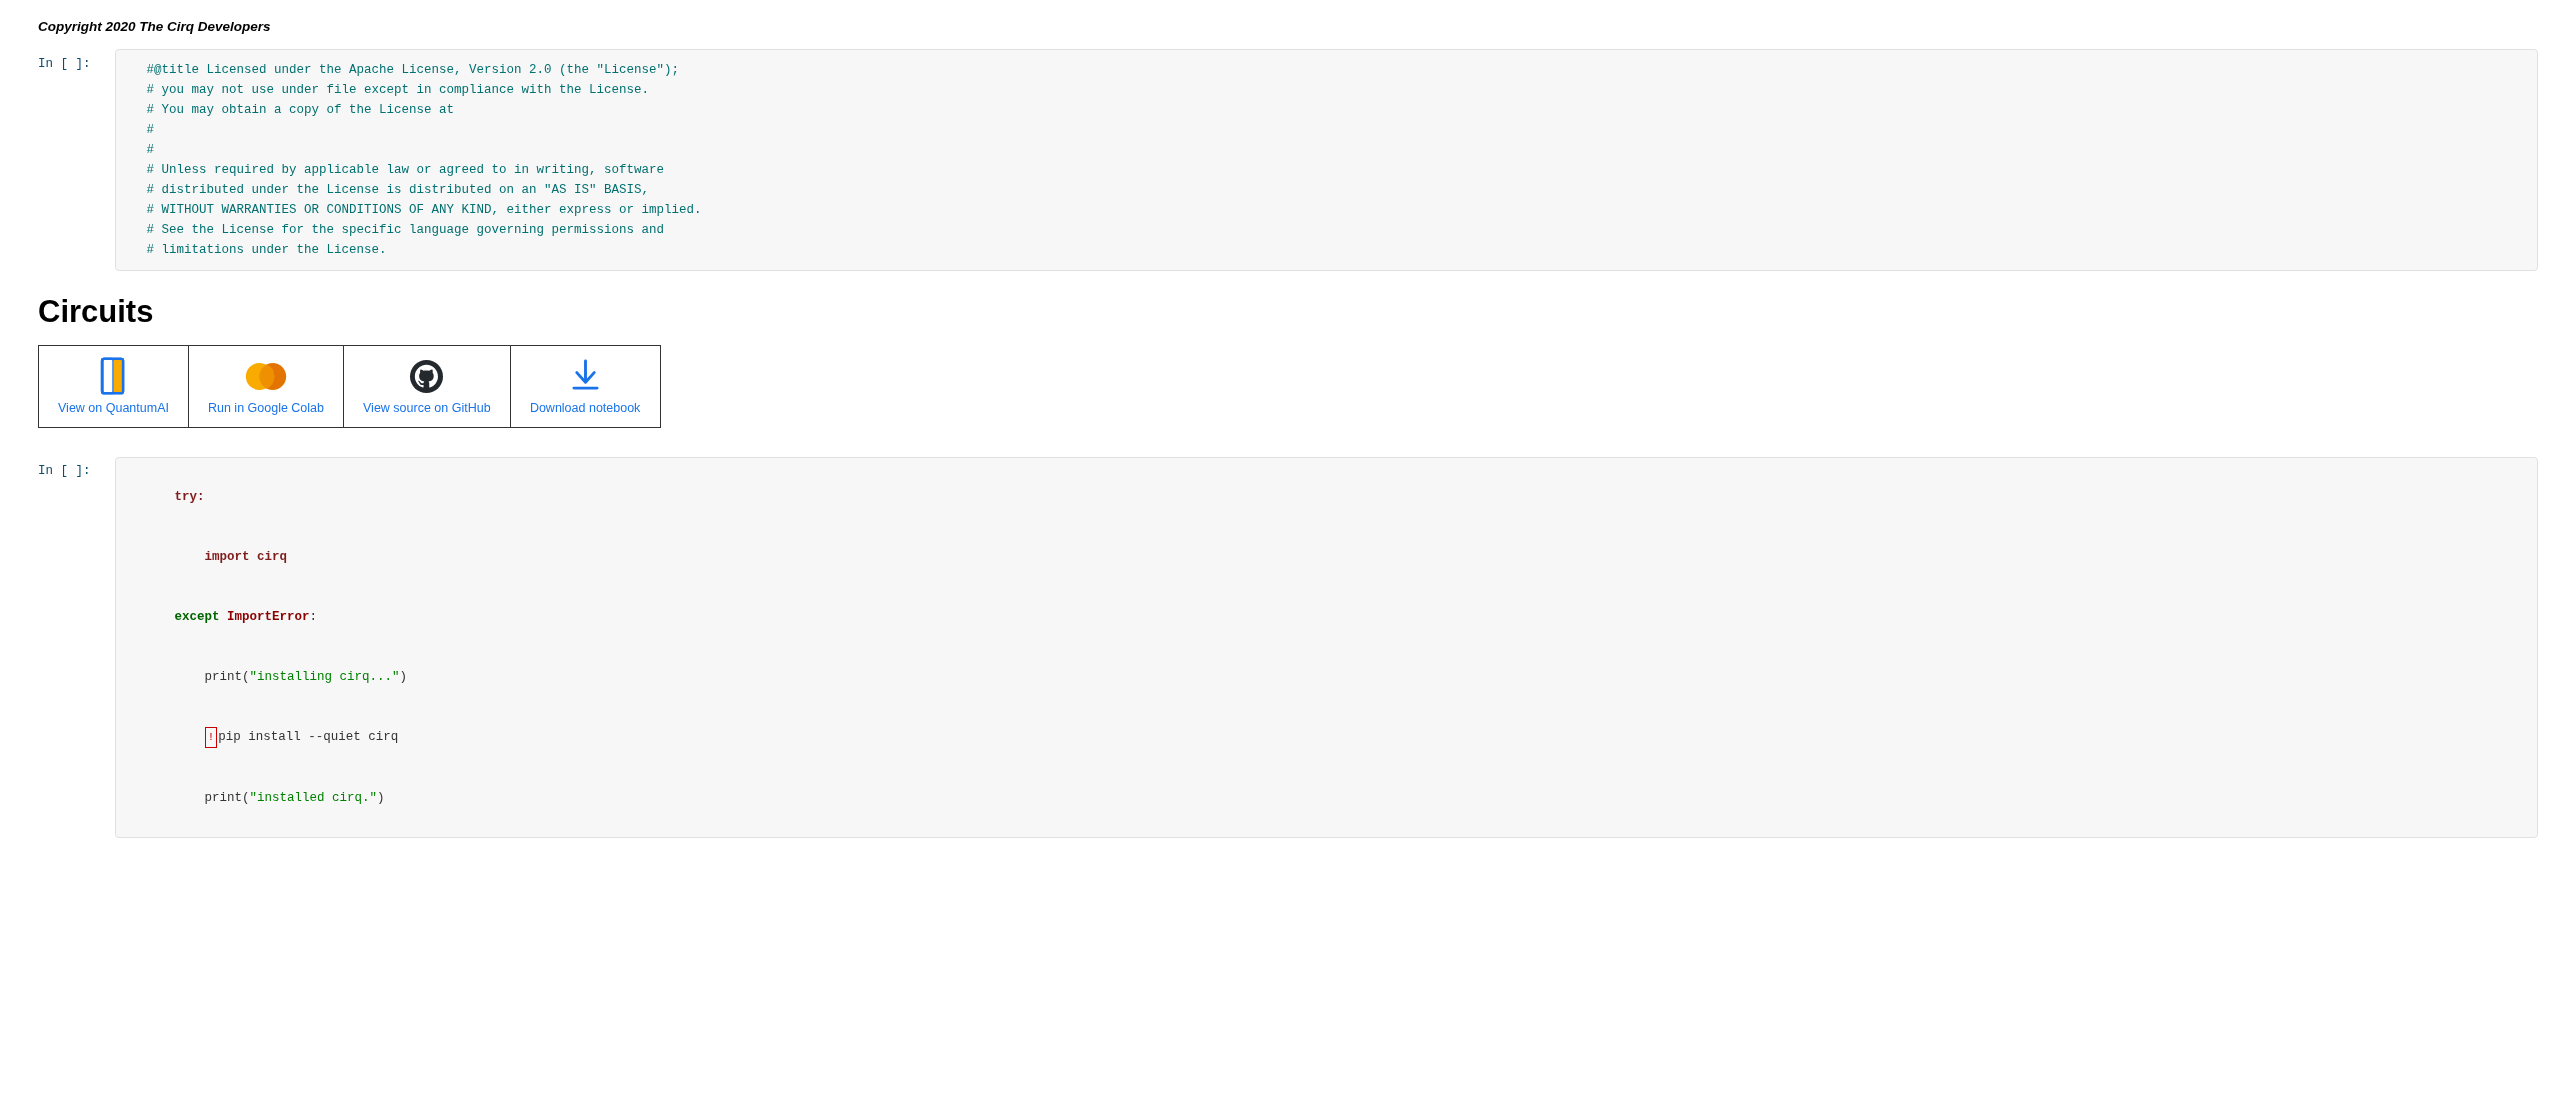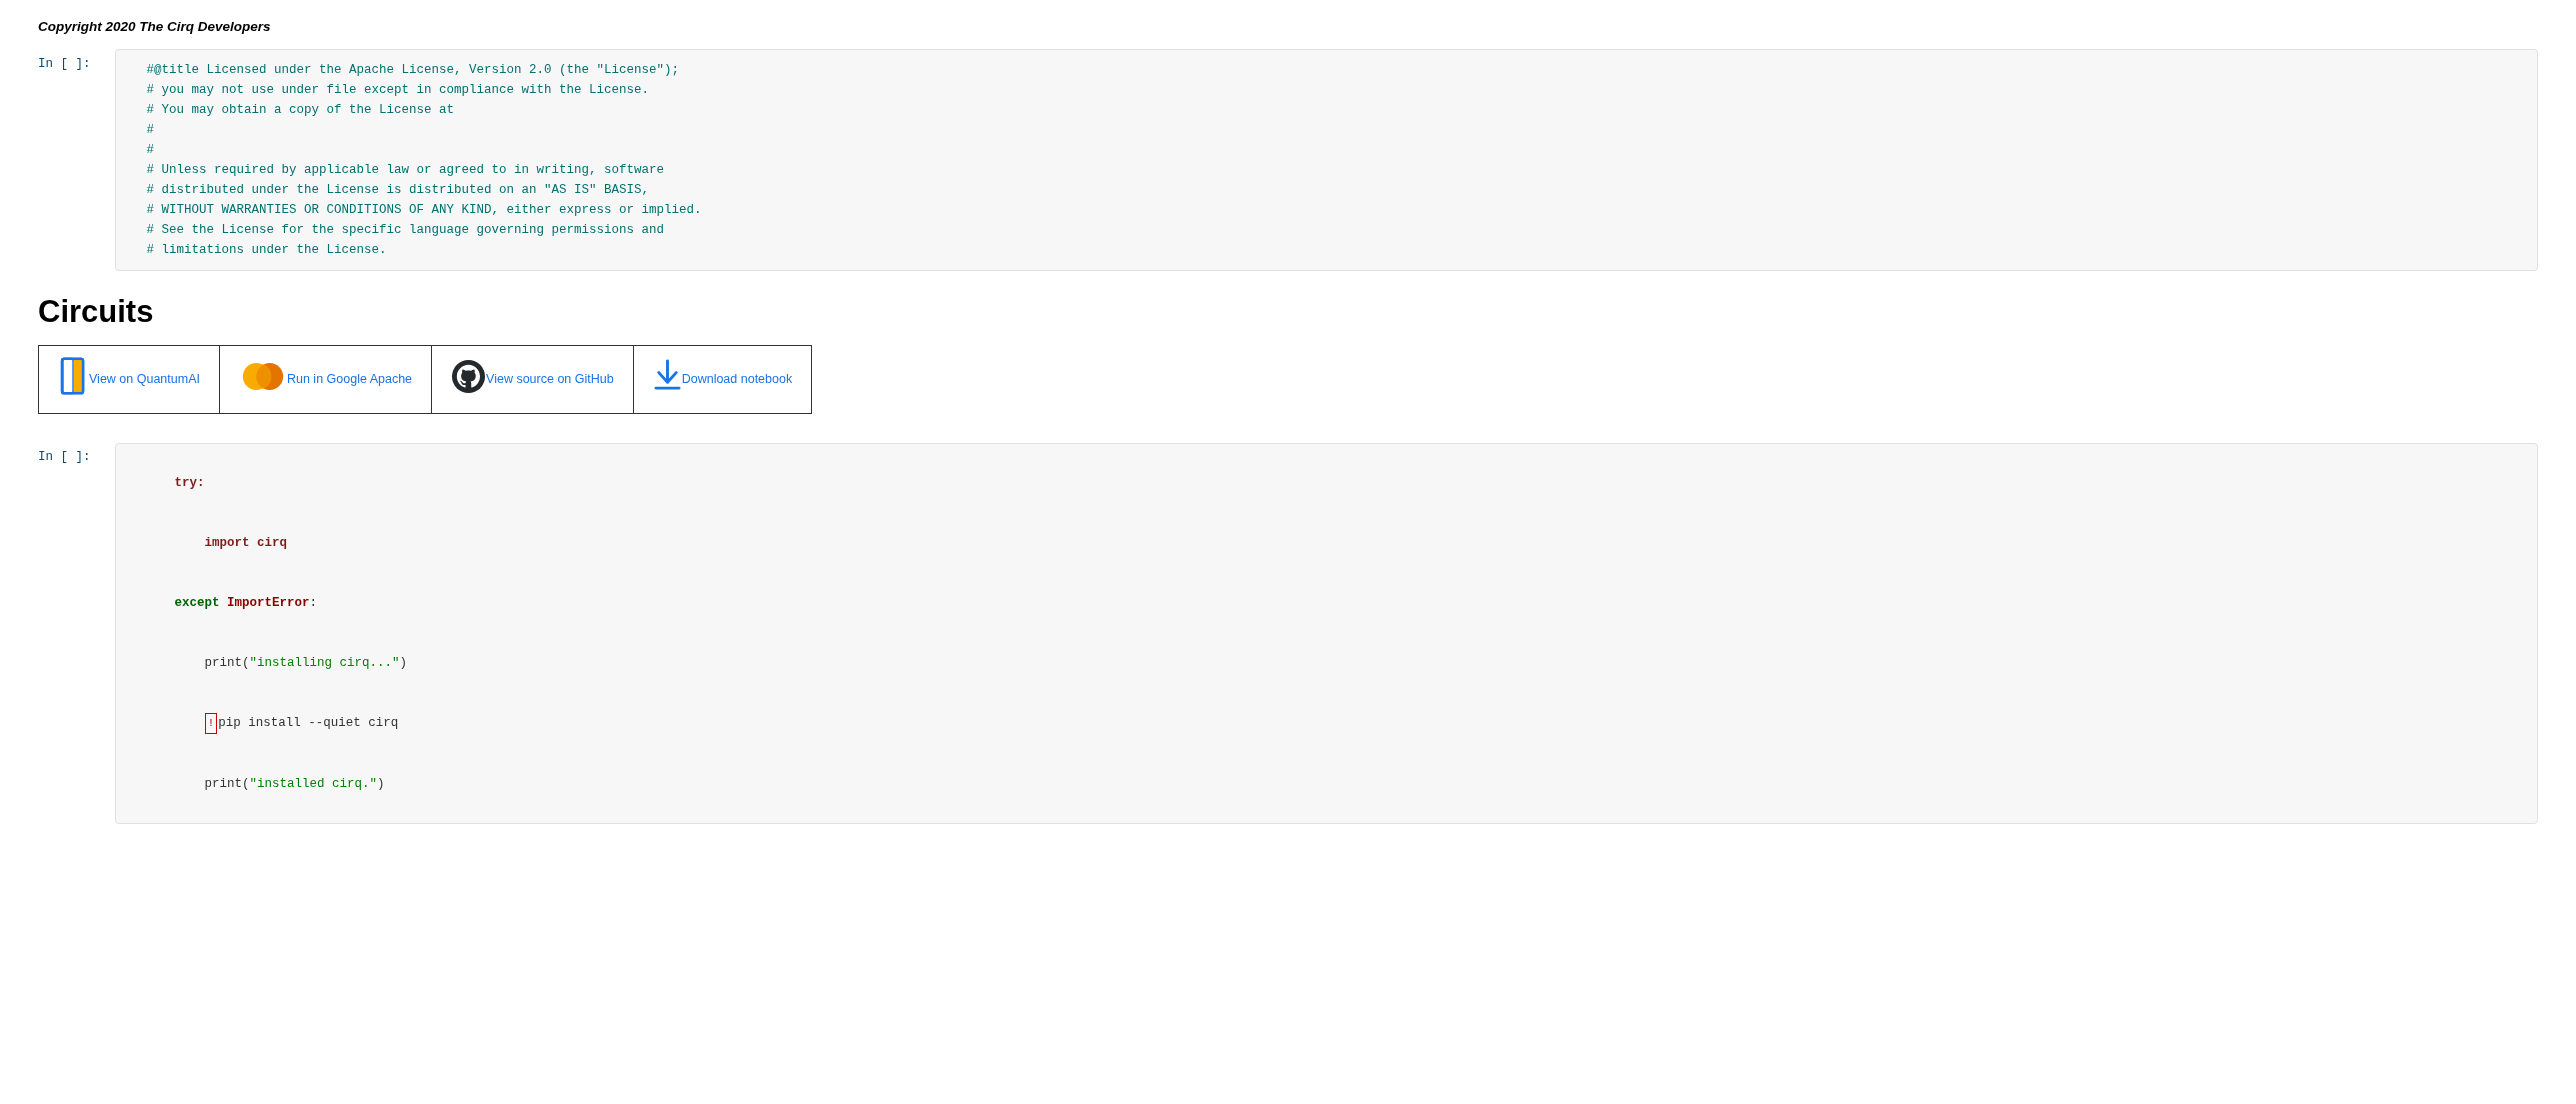--- a/index.html
+++ b/index.html
@@ -64,21 +64,21 @@
 
     .button-grid {
       display: flex;
       border: 1px solid #333;
       width: fit-content;
       margin-bottom: 29px;
     }
 
     .grid-btn {
       display: flex;
-      flex-direction: row;
+      flex-direction: column;
       align-items: center;
       justify-content: center;
       padding: 11.5px 19px;
       border-right: 1px solid #333;
       cursor: pointer;
       min-width: 149px;
       text-decoration: none;
       color: #1a73e8;
       font-size: 12.5px;
       background: #fff;
@@ -154,21 +154,21 @@
     <div class="btn-icon">
       <svg width="48" height="35" viewBox="0 0 50 36">
 
         <circle cx="18" cy="18" r="14" fill="#f9ab00"></circle>
 
         <circle cx="32" cy="18" r="14" fill="#e37400"></circle>
 
         <path d="M25,5 a14,14 0 0,1 0,26 a14,14 0 0,1 0,-26 z" fill="#f9ab00" opacity="0.5"></path>
       </svg>
     </div>
-    <span>Run in Google Apache</span>
+    <span>Run in Google Colab</span>
   </a>
 
   <a class="grid-btn" href="#">
     <div class="btn-icon">
       <svg width="35" height="35" viewBox="0 0 36 36">
         <circle cx="18" cy="18" r="17" fill="#24292e"></circle>
 
         <path d="M18 6 C11.37 6 6 11.37 6 18 C6 23.3 9.44 27.8 14.14 29.38 C14.74 29.49 14.96 29.12 14.96 28.8 C14.96 28.51 14.95 27.67 14.95 26.72 C12 27.26 11.22 25.83 10.98 25.09 C10.84 24.71 10.26 23.5 9.75 23.2 C9.33 22.97 8.73 22.42 9.73 22.41 C10.68 22.4 11.36 23.27 11.58 23.65 C12.65 25.47 14.32 24.97 15 24.65 C15.11 23.87 15.43 23.34 15.77 23.04 C13.15 22.74 10.41 21.73 10.41 17.23 C10.41 15.95 10.84 14.89 11.61 14.07 C11.49 13.77 11.11 12.56 11.73 10.94 C11.73 10.94 12.73 10.62 14.96 12.14 C15.9 11.87 16.91 11.74 17.92 11.73 C18.93 11.74 19.94 11.87 20.88 12.14 C23.11 10.61 24.11 10.94 24.11 10.94 C24.73 12.56 24.35 13.77 24.23 14.07 C25 14.89 25.43 15.94 25.43 17.23 C25.43 21.74 22.68 22.74 20.06 23.04 C20.49 23.41 20.86 24.13 20.86 25.25 C20.86 26.86 20.85 28.16 20.85 28.8 C20.85 29.12 21.07 29.5 21.68 29.38 C26.36 27.8 29.8 23.28 29.8 18 C29.8 11.37 24.63 6 18 6 Z" fill="white"></path>
       </svg>
     </div>

